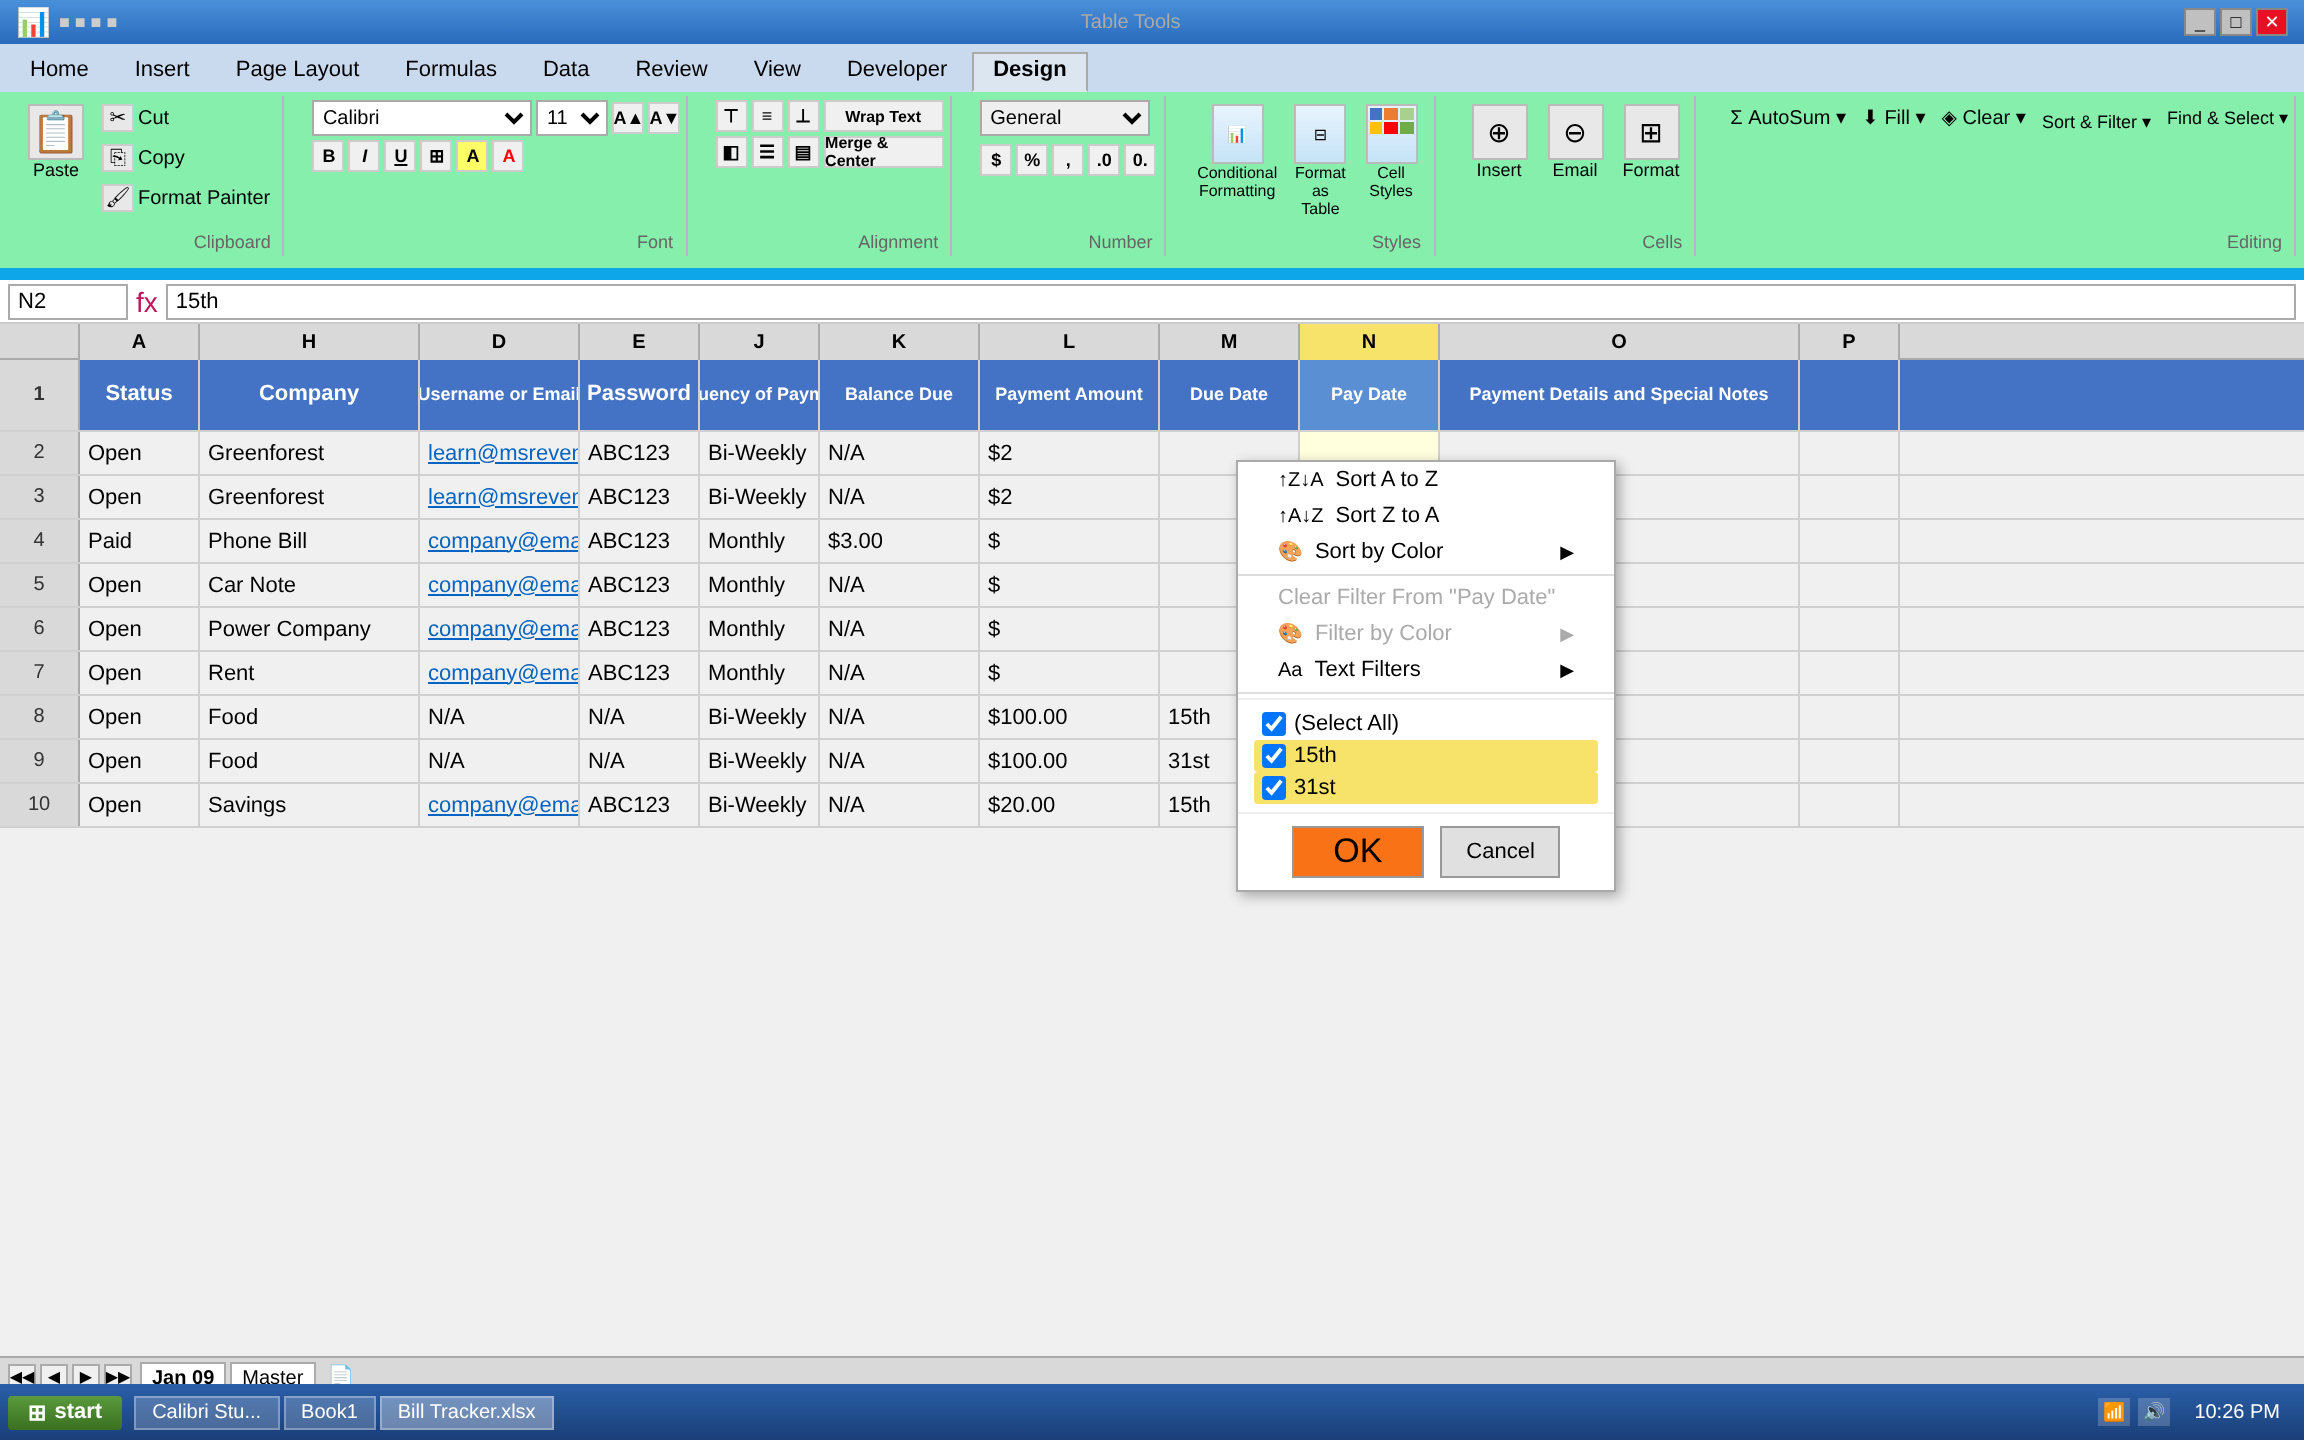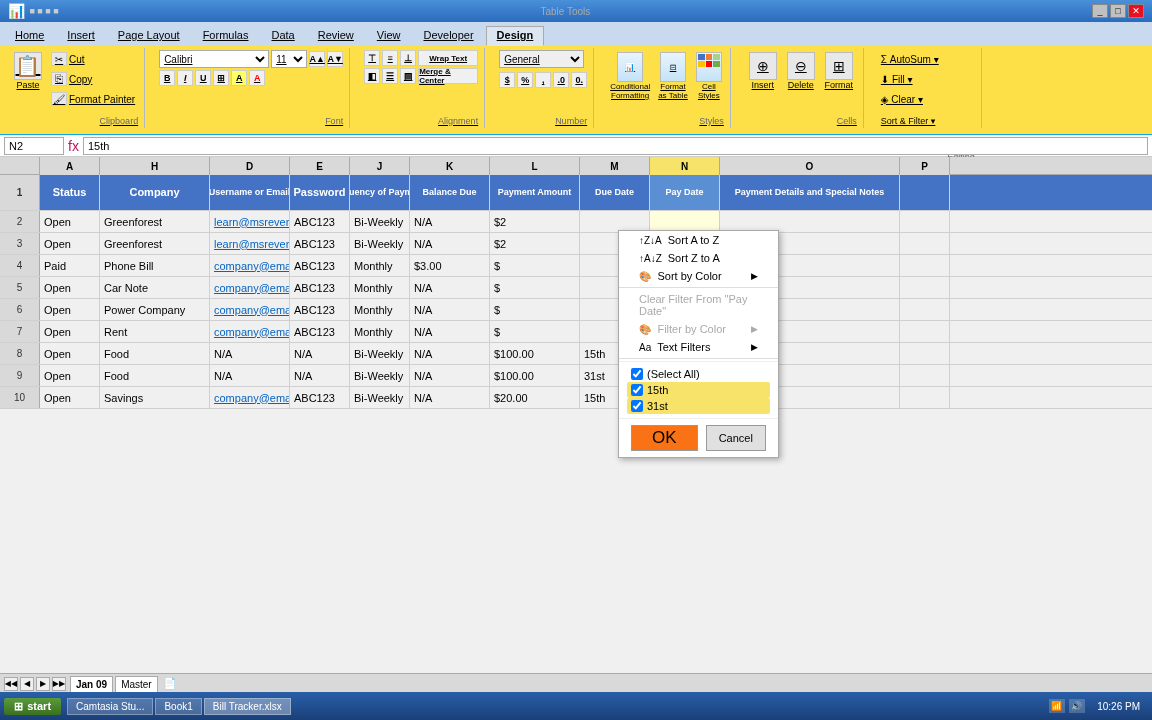--- a/index.html
+++ b/index.html
@@ -6,21 +6,21 @@
     body { font-family: 'Segoe UI', Tahoma, Geneva, Verdana, sans-serif; font-size: 11px; background: #f0f0f0; width: 1152px; height: 720px; overflow: hidden; }
 
     
     .title-bar { height: 22px; background: linear-gradient(to bottom, #4a90d9, #2a6bbd); display: flex; align-items: center; justify-content: space-between; padding: 0 8px; color: white; font-size: 11px; }
     .title-bar-left { display: flex; align-items: center; gap: 4px; }
     .title-bar-center { flex: 1; text-align: center; font-size: 11px; }
     .title-bar-right { display: flex; gap: 2px; }
     .title-btn { width: 16px; height: 14px; background: #c0c0c0; border: 1px solid #888; font-size: 9px; display: flex; align-items: center; justify-content: center; cursor: pointer; color: #000; }
 
     
-    .ribbon { background: #fde047; border-bottom: 1px solid #0ea5e9; text-decoration: underline; }
+    .ribbon { background: #86efac; border-bottom: 6px solid #0ea5e9; }
     .ribbon-tabs { display: flex; background: #c9d9ee; height: 24px; padding-top: 4px; gap: 1px; padding-left: 4px; }
     .ribbon-tab { padding: 2px 10px; font-size: 11px; cursor: pointer; background: #c9d9ee; border: 1px solid transparent; border-bottom: none; }
     .ribbon-tab.active { background: #dce6f1; border: 1px solid #aaa; border-bottom: 1px solid #dce6f1; font-weight: bold; }
     .ribbon-content { display: flex; padding: 2px 4px; gap: 8px; height: 88px; align-items: flex-start; }
     .ribbon-group { display: flex; flex-direction: column; border-right: 1px solid #b0b8c8; padding: 2px 6px; min-width: 60px; height: 80px; }
     .ribbon-group-label { font-size: 9px; color: #666; text-align: right; margin-top: auto; padding-top: 2px; }
     .ribbon-group-content { display: flex; gap: 2px; align-items: flex-start; flex: 1; }
     .rb-btn { display: flex; flex-direction: column; align-items: center; font-size: 9px; cursor: pointer; padding: 2px; min-width: 36px; }
     .rb-btn-icon { width: 28px; height: 28px; background: #e8e8e8; border: 1px solid #bbb; display: flex; align-items: center; justify-content: center; font-size: 14px; }
     .rb-btn-sm { display: flex; align-items: center; gap: 2px; font-size: 10px; cursor: pointer; padding: 1px 3px; height: 18px; white-space: nowrap; }
@@ -50,21 +50,21 @@
     .cell-link { color: #0563c1; text-decoration: underline; }
     .sheet-tab { padding: 2px 5px; border: 1px solid #aaa; border-bottom: none; background: white; font-size: 10px; cursor: pointer; margin-right: 2px; }
     .sheet-tab.active { background: white; font-weight: bold; }
 
     
     .status-bar { height: 20px; background: #d9d9d9; display: flex; align-items: center; justify-content: space-between; padding: 0 8px; font-size: 10px; border-top: 1px solid #aaa; }
     .status-right { display: flex; gap: 8px; align-items: center; }
 
     
     .dropdown-overlay { position: fixed; top: 0; left: 0; width: 100%; height: 100%; z-index: 100; pointer-events: none; }
-    .dropdown-menu { position: absolute; top: 230px; left: 618px; width: 161px; background: white; border: 1px solid #aaa; box-shadow: 2px 2px 6px rgba(0,0,0,0.3); z-index: 200; pointer-events: all; }
+    .dropdown-menu { position: absolute; top: 230px; left: 618px; width: 190px; background: white; border: 1px solid #aaa; box-shadow: 2px 2px 6px rgba(0,0,0,0.3); z-index: 200; pointer-events: all; }
     .menu-item { padding: 3px 20px; font-size: 11px; cursor: pointer; display: flex; align-items: center; gap: 6px; }
     .menu-item.disabled { color: #aaa; cursor: default; }
     .menu-divider { height: 1px; background: #ddd; margin: 2px 0; }
     .menu-arrow { margin-left: auto; font-size: 9px; }
 
     
     .checkbox-area { padding: 4px 8px; border-top: 1px solid #eee; }
     .checkbox-item { display: flex; align-items: center; gap: 4px; padding: 2px 4px; cursor: pointer; font-size: 11px; }
     .checkbox-item input[type=checkbox] { width: 12px; height: 12px; }
     .checkbox-item.highlighted { background: #f7e26a; border-radius: 2px; }
@@ -242,32 +242,32 @@
     </div>
 
     <div class="ribbon-group">
       <div class="ribbon-group-content">
         <div class="rb-btn">
           <div class="rb-btn-icon" style="font-size:14px;">⊕</div>
           <span style="font-size:9px;">Insert</span>
         </div>
         <div class="rb-btn">
           <div class="rb-btn-icon" style="font-size:14px;">⊖</div>
-          <span style="font-size:9px;">Delete</span>
+          <span style="font-size:9px;">Email</span>
         </div>
         <div class="rb-btn">
           <div class="rb-btn-icon" style="font-size:14px;">⊞</div>
           <span style="font-size:9px;">Format</span>
         </div>
       </div>
       <div class="ribbon-group-label">Cells</div>
     </div>
 
     <div class="ribbon-group" style="min-width:110px;">
-      <div class="ribbon-group-content" style="flex-direction:column;gap:2px;">
+      <div class="ribbon-group-content" style="flex-direction:row;gap:2px;">
         <div style="display:flex;gap:2px;">
           <div class="rb-btn-sm" style="font-size:10px;">Σ AutoSum ▾</div>
         </div>
         <div style="display:flex;gap:2px;">
           <div class="rb-btn-sm">⬇ Fill ▾</div>
         </div>
         <div style="display:flex;gap:2px;">
           <div class="rb-btn-sm">◈ Clear ▾</div>
         </div>
         <div style="display:flex;gap:2px; margin-top:2px;">
@@ -578,21 +578,21 @@
 
   <div class="highlight-circle"></div>
 </div>
 
 <div class="taskbar" style="position:fixed;bottom:0;left:0;width:1152px;">
   <div class="start-btn">
     <span>⊞</span>
     <span>start</span>
   </div>
   <div class="taskbar-items">
-    <div class="taskbar-item">Camtasia Stu...</div>
+    <div class="taskbar-item">Calibri Stu...</div>
     <div class="taskbar-item">Book1</div>
     <div class="taskbar-item active">Bill Tracker.xlsx</div>
   </div>
   <div class="taskbar-sys">
     <div class="sys-icon">📶</div>
     <div class="sys-icon">🔊</div>
     <div class="taskbar-clock">10:26 PM</div>
   </div>
 </div>
 

